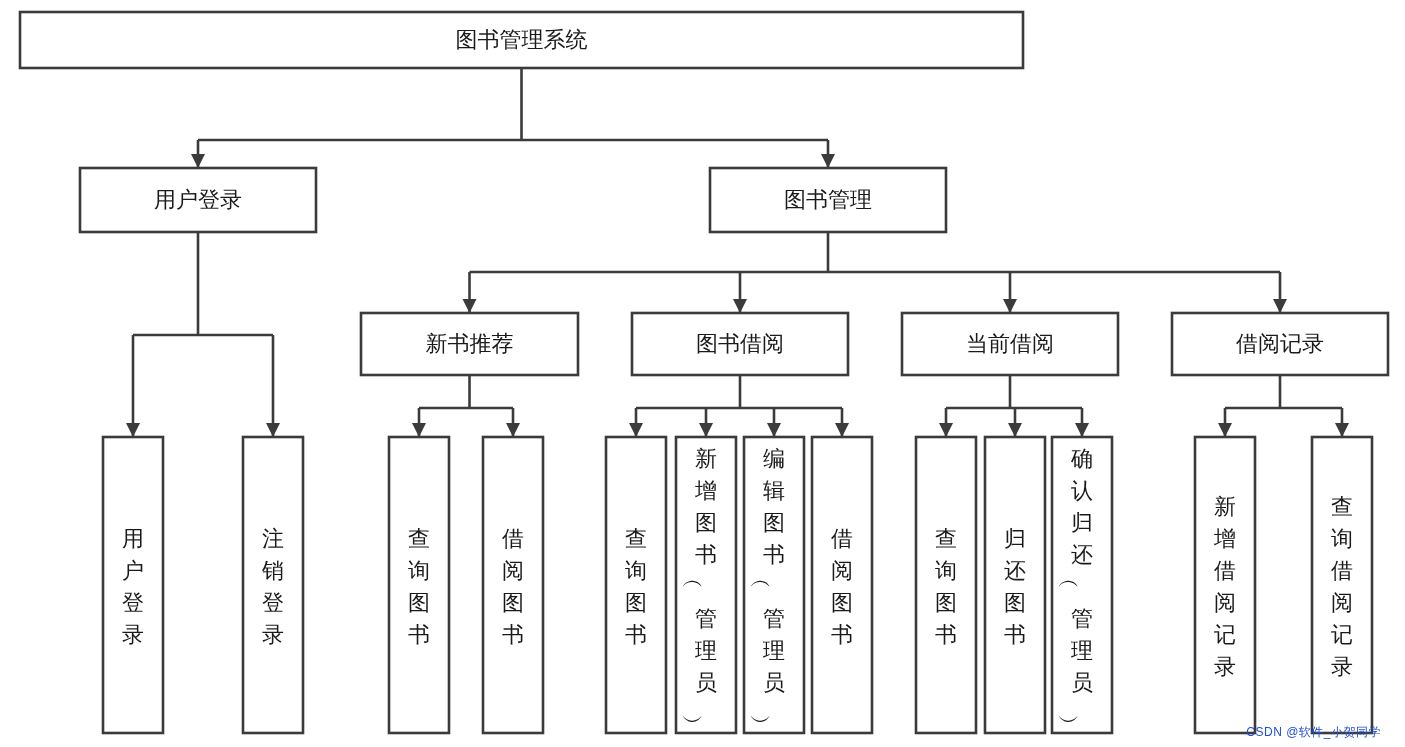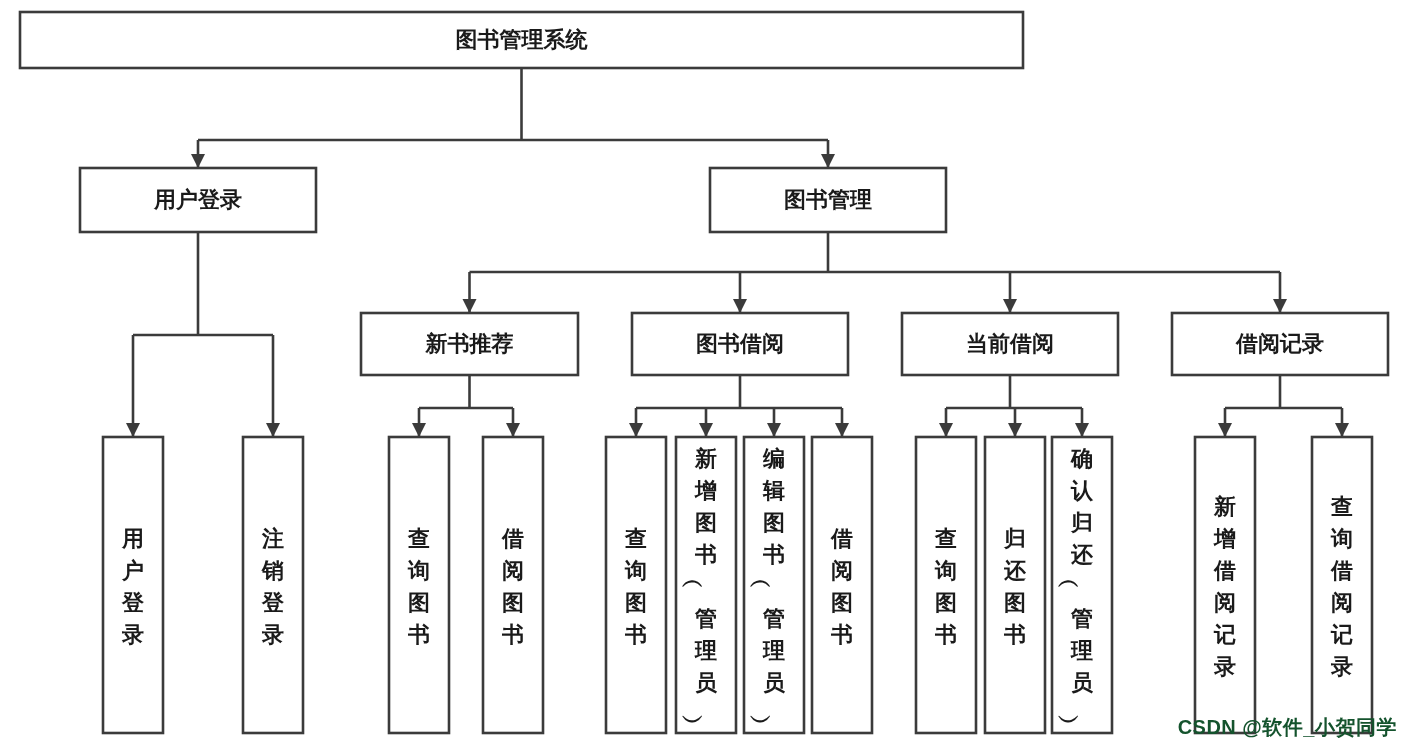--- a/index.html
+++ b/index.html
@@ -13,21 +13,20 @@
     font-family: "Liberation Sans", "DejaVu Sans", sans-serif;
     overflow: hidden;
     position: relative;
   }
   #diagram-root {
     position: absolute;
     left: 0;
     top: 0;
     width: 1405px;
     height: 747px;
-    font-weight: bold;
   }
   svg.flow {
     display: block;
     width: 1405px;
     height: 747px;
   }
   .node-box {
     fill: #ffffff;
     stroke: #3b3b3b;
     stroke-width: 2.6;
@@ -49,25 +48,25 @@
     dominant-baseline: middle;
   }
   .node-label-v {
     font-family: "Liberation Sans", "DejaVu Sans", sans-serif;
     font-size: 22px;
     fill: #1a1a1a;
     text-anchor: middle;
   }
   .watermark {
     position: absolute;
-    right: 8px;
+    right: 24px;
     bottom: 6px;
     font-family: "Liberation Sans", "DejaVu Sans", sans-serif;
-    font-size: 20px;
-    color: #14532d;
+    font-size: 12px;
+    color: #1d4ed8;
     letter-spacing: 0.5px;
     white-space: nowrap;
   }
 </style>
 </head>
 <body>
 
 <div id="diagram-root">
   <svg class="flow" viewBox="0 0 1405 747" xmlns="http://www.w3.org/2000/svg">
     <g id="connectors">

